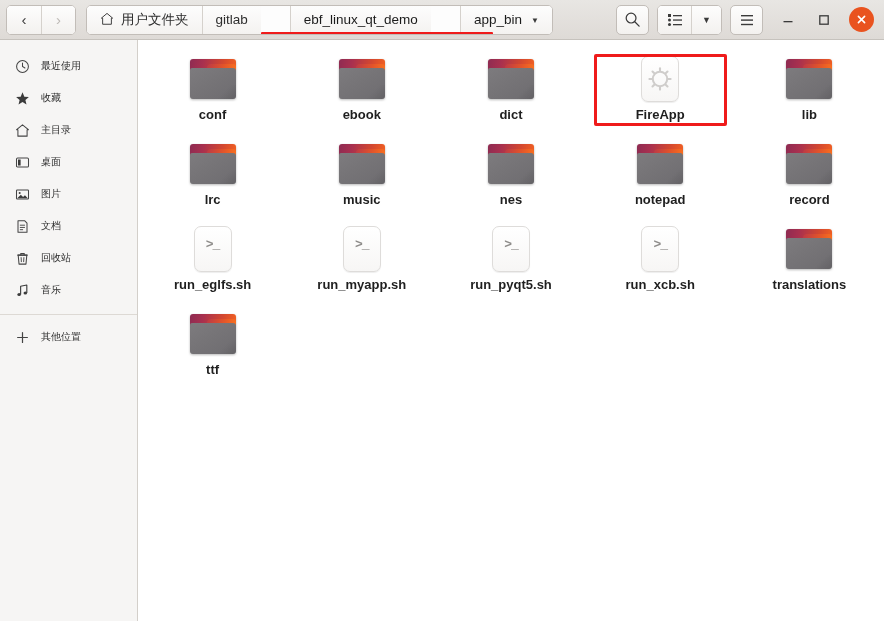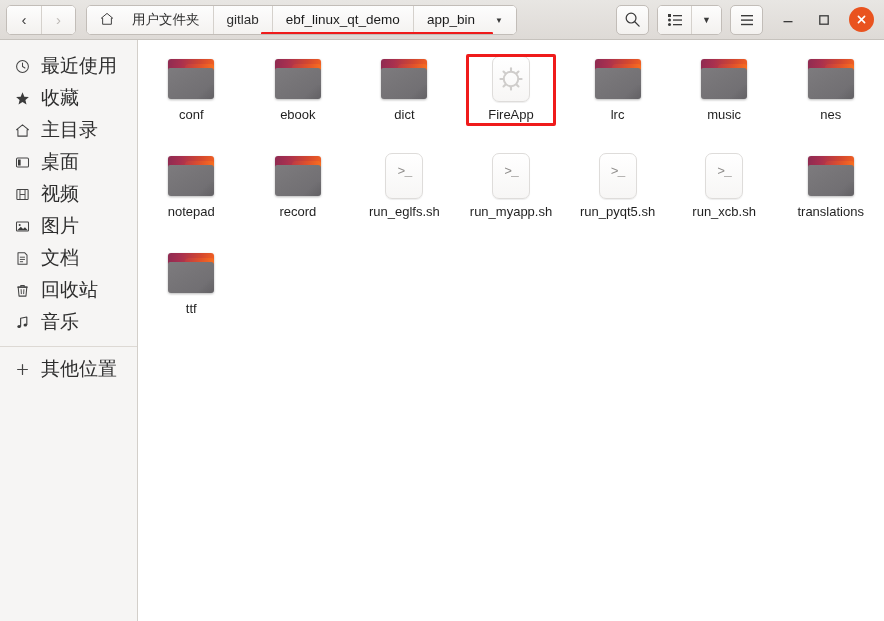--- a/index.html
+++ b/index.html
@@ -64,32 +64,32 @@
     height: 30px;
     border: 1px solid #c2bdb8;
     border-radius: 5px;
     overflow: hidden;
     background: #fdfdfd;
     position: relative;
   }
   .crumb {
     display: flex;
     align-items: center;
-    gap: 18px;
+    gap: 7px;
     padding: 0 13px;
     height: 28px;
     font-size: 13.5px;
     color: #2e2e2e;
     background: linear-gradient(to bottom,#fdfdfd,#f4f2f0);
     cursor: pointer;
     position: relative;
     white-space: nowrap;
   }
   .crumb + .crumb { border-left: 1px solid #d5d1cc; justify-content: center; }
-  .crumb.active { color: #1b1b1b; }
+  .crumb.active { color: #1b1b1b; margin-left: 29px; }
   .crumb .home-ic { font-size: 14px; line-height: 1; position: relative; top: -1px; }
   .crumb .caret {
     font-size: 8px;
     color: #3a3a3a;
     margin-left: 2px;
     position: relative;
     top: 1px;
   }
   
   .path-underline {
@@ -169,21 +169,21 @@
     padding-top: 10px;
     display: flex;
     flex-direction: column;
   }
   .side-item {
     display: flex;
     align-items: center;
     gap: 10px;
     height: 32px;
     padding: 0 10px 0 14px;
-    font-size: 19px;
+    font-size: 10px;
     color: #2e2e2e;
     cursor: pointer;
     white-space: nowrap;
   }
   .side-ic {
     width: 17px;
     min-width: 17px;
     display: flex;
     align-items: center;
     justify-content: center;
@@ -198,22 +198,23 @@
 
   
   .content {
     flex: 1 1 auto;
     background: #ffffff;
     padding: 12px 0 0 0;
     overflow: hidden;
   }
   .grid {
     display: grid;
-    grid-template-columns: repeat(7, 1fr);
-    row-gap: 12px;
+    grid-template-columns: repeat(5, 1fr);
+    row-gap: 0px;
+    font-weight: bold;
   }
   .cell {
     height: 85px;
     display: flex;
     flex-direction: column;
     align-items: center;
     justify-content: flex-start;
     padding-top: 2px;
     cursor: pointer;
     position: relative;
@@ -445,31 +446,20 @@
       <div class="side-item">
         <span class="side-ic">
           <svg width="15" height="15" viewBox="0 0 16 16">
             <rect x="1.6" y="3.2" width="12.8" height="9.6" rx="1.2" fill="none" stroke="#444" stroke-width="1.1"></rect>
             <rect x="3.2" y="4.8" width="2.8" height="6.4" fill="#3b3b3b"></rect>
           </svg>
         </span>
         <span>桌面</span>
       </div>
 
-      <div class="side-item">
-        <span class="side-ic">
-          <svg width="15" height="15" viewBox="0 0 16 16">
-            <rect x="2.0" y="2.6" width="12" height="10.8" rx="0.8" fill="none" stroke="#444" stroke-width="1.1"></rect>
-            <line x1="5.3" y1="2.6" x2="5.3" y2="13.4" stroke="#444" stroke-width="1"></line>
-            <line x1="10.7" y1="2.6" x2="10.7" y2="13.4" stroke="#444" stroke-width="1"></line>
-            <line x1="5.3" y1="8" x2="10.7" y2="8" stroke="#444" stroke-width="1"></line>
-          </svg>
-        </span>
-        <span>视频</span>
-      </div>
 
       <div class="side-item">
         <span class="side-ic">
           <svg width="15" height="15" viewBox="0 0 16 16">
             <rect x="1.6" y="3.2" width="12.8" height="9.6" rx="0.8" fill="none" stroke="#444" stroke-width="1.1"></rect>
             <circle cx="5" cy="6.3" r="1.1" fill="#3b3b3b"></circle>
             <path d="M2.4 12 L6.2 8.2 L8.6 10.6 L10.6 8.8 L13.6 12 Z" fill="#3b3b3b"></path>
           </svg>
         </span>
         <span>图片</span>
@@ -577,20 +567,29 @@
             <div class="fname">FireApp</div>
             <div class="hl-box"></div>
           </div>
           <div class="cell">
             <div class="ico-wrap">
               <div class="folder">
                 <div class="tab"></div>
                 <div class="front"></div>
               </div>
             </div>
+            <div class="fname">lib</div>
+          </div>
+          <div class="cell">
+            <div class="ico-wrap">
+              <div class="folder">
+                <div class="tab"></div>
+                <div class="front"></div>
+              </div>
+            </div>
             <div class="fname">lrc</div>
           </div>
           <div class="cell">
             <div class="ico-wrap">
               <div class="folder">
                 <div class="tab"></div>
                 <div class="front"></div>
               </div>
             </div>
             <div class="fname">music</div>

